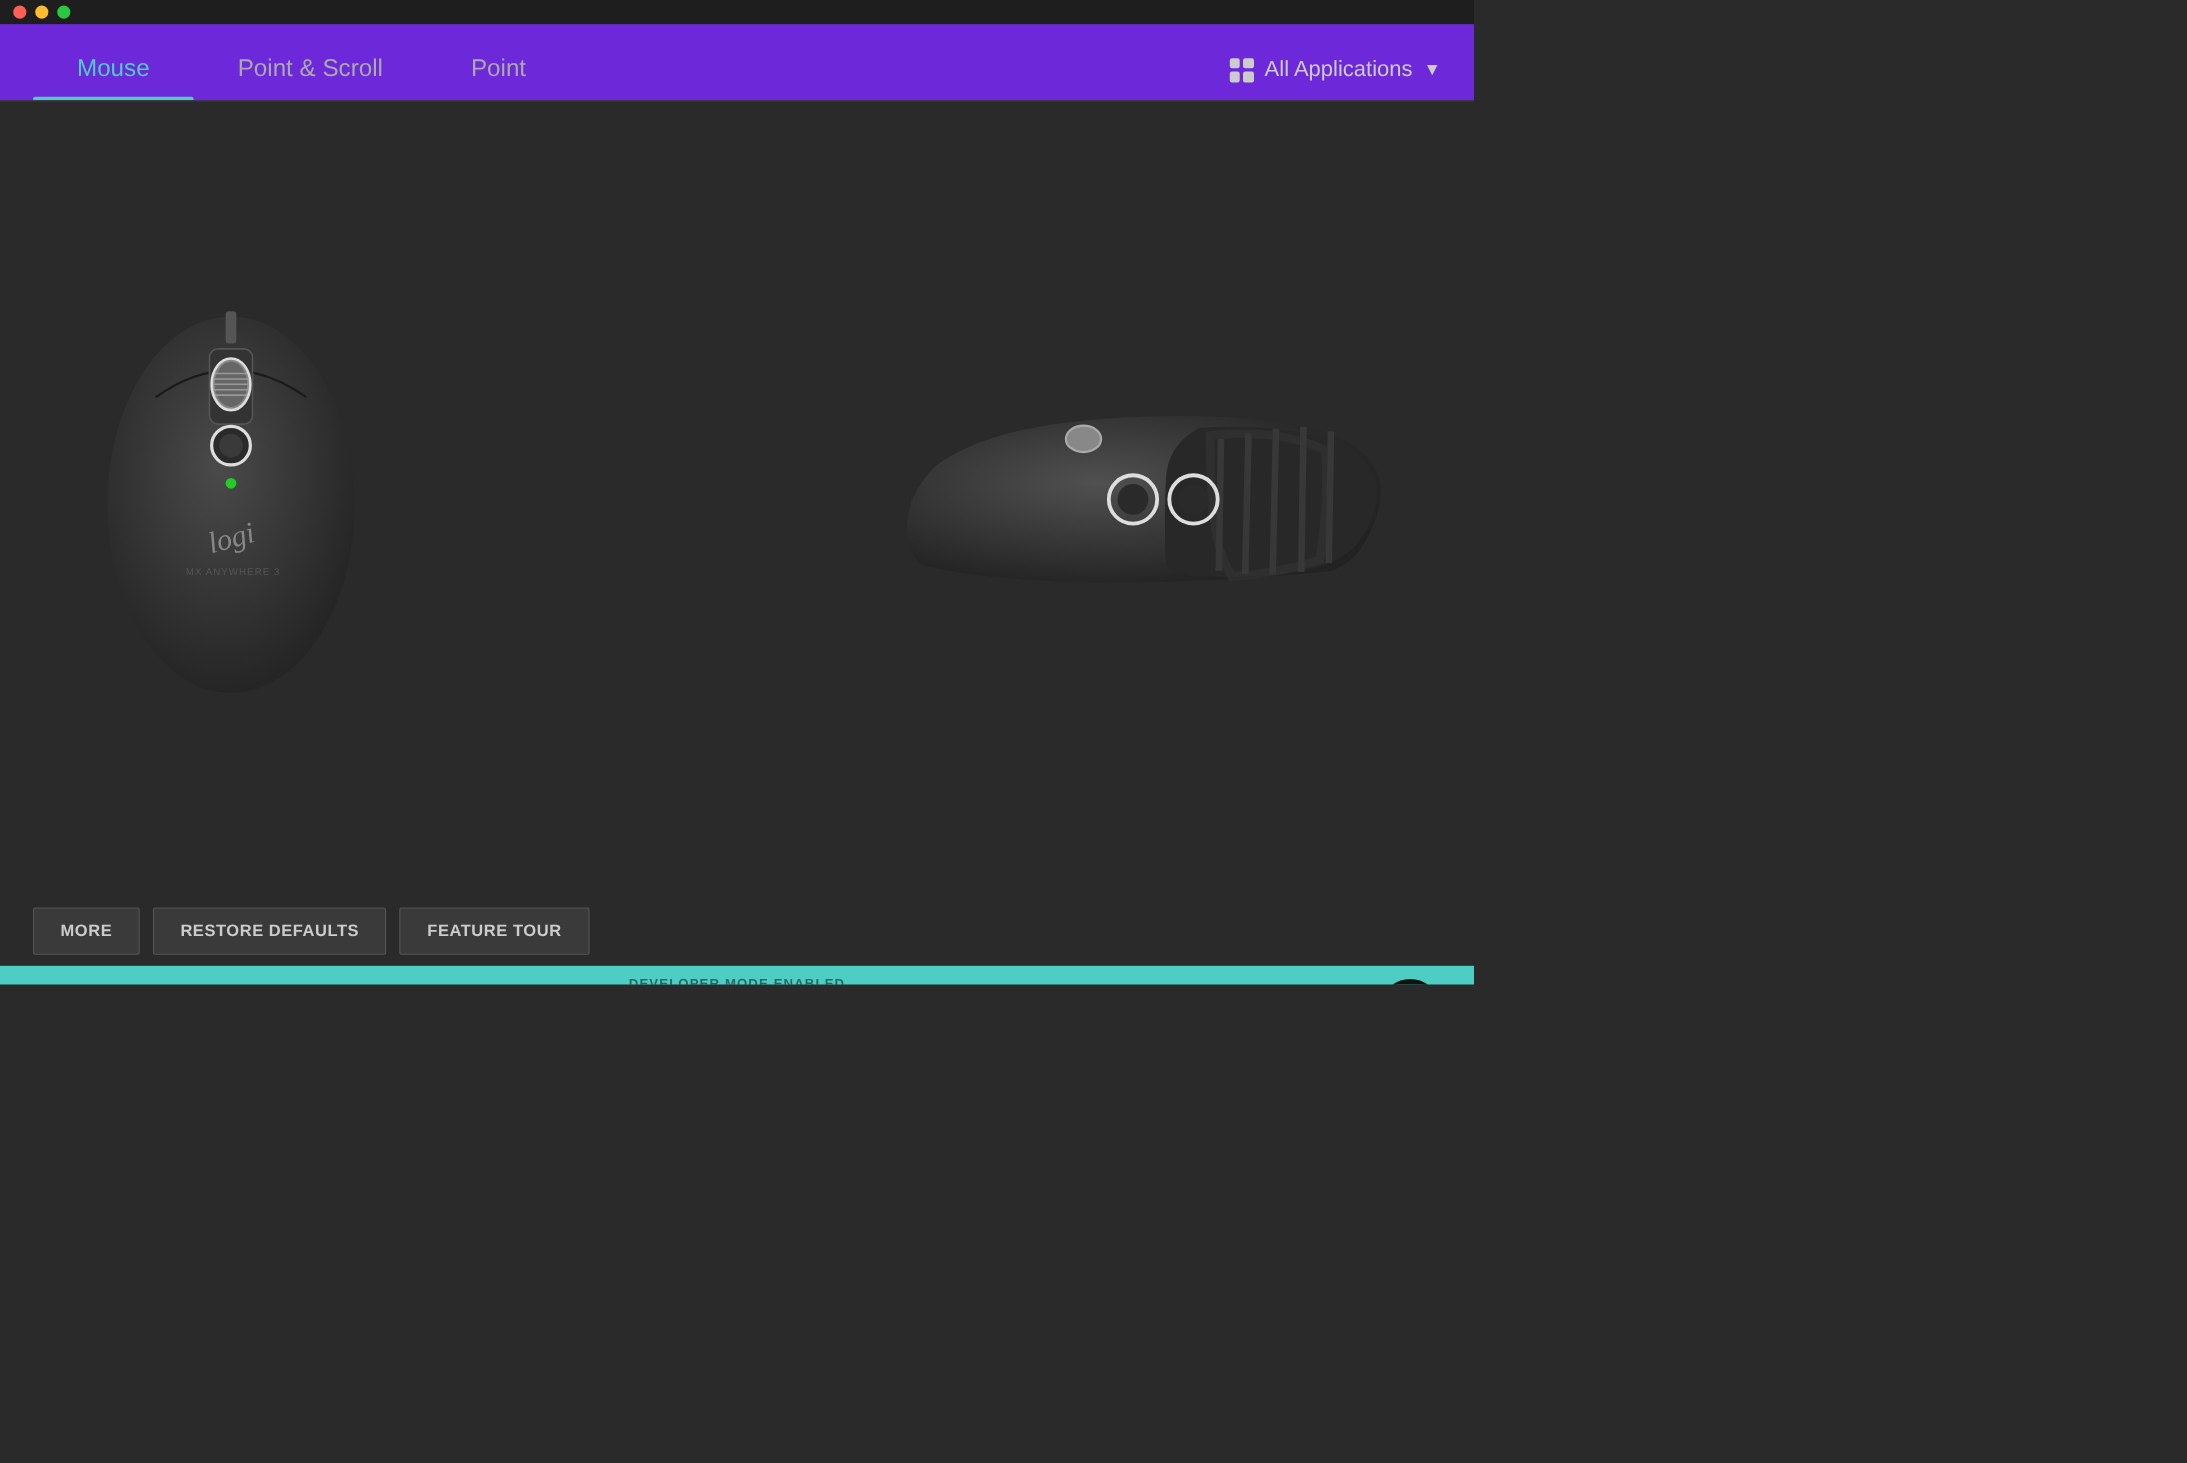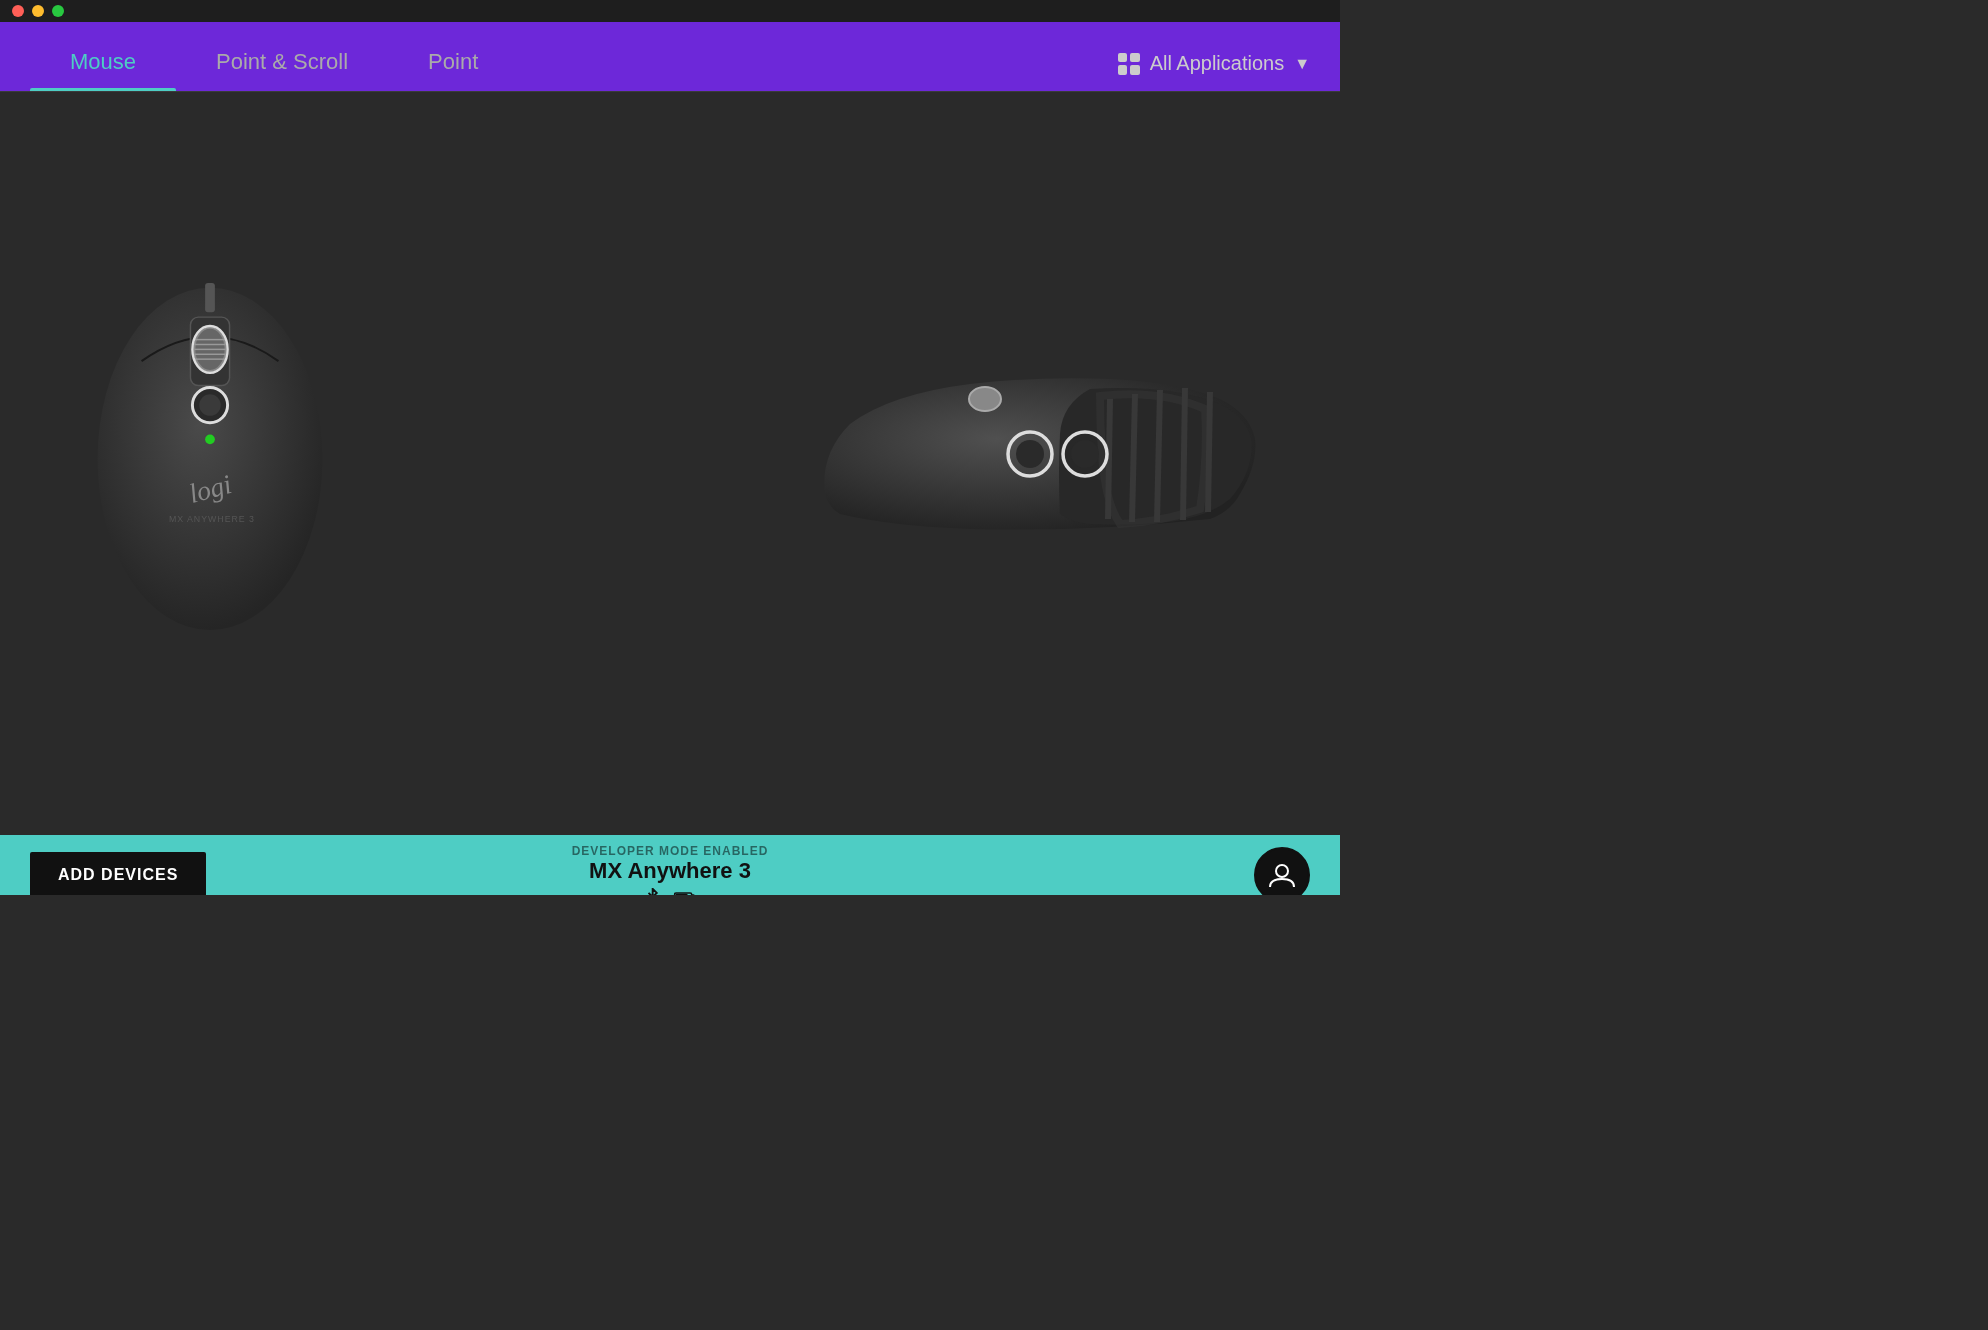--- a/index.html
+++ b/index.html
@@ -315,20 +315,25 @@
       <circle cx="240" cy="100" r="22" fill="none" stroke="#ddd" stroke-width="3.5"></circle>
       <circle cx="240" cy="100" r="14" fill="#2a2a2a"></circle>
       <circle cx="295" cy="100" r="22" fill="none" stroke="#ddd" stroke-width="3.5"></circle>
       <circle cx="295" cy="100" r="14" fill="#2a2a2a"></circle>
     </svg>
 
   </div>
 </div>
 
 <div class="bottom-controls">
+  <div class="buttons-row">
+    <button class="action-btn">MORE</button>
+    <button class="action-btn">RESTORE DEFAULTS</button>
+    <button class="action-btn">FEATURE TOUR</button>
+  </div>
 </div>
 
 <div class="footer">
   <button class="add-devices-btn">ADD DEVICES</button>
 
   <div class="footer-center">
     <div class="dev-mode-text">DEVELOPER MODE ENABLED</div>
     <div class="device-name">MX Anywhere 3</div>
     <div class="footer-icons">
 

